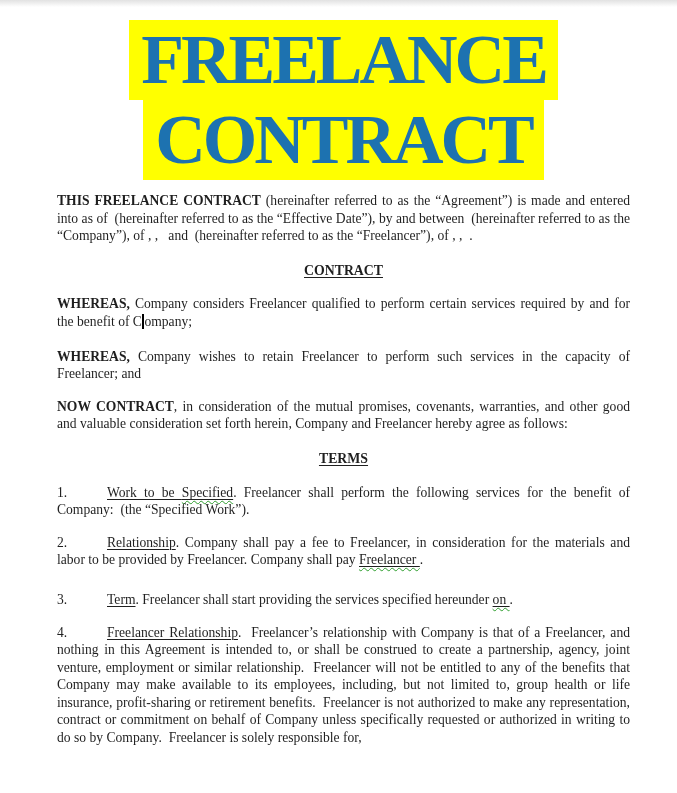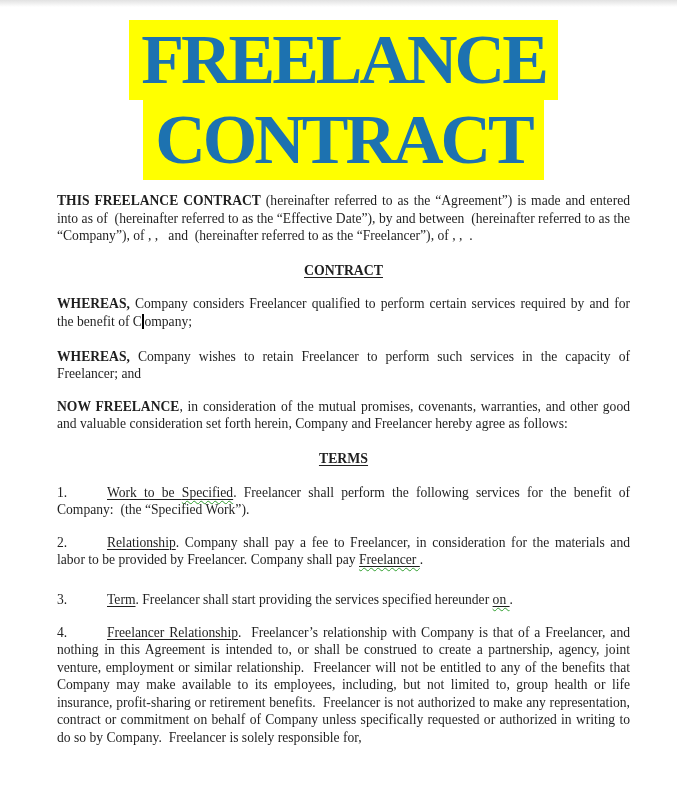--- a/index.html
+++ b/index.html
@@ -94,21 +94,21 @@
 
   <p class="para mt12"><b>THIS FREELANCE CONTRACT</b><span> (hereinafter referred to as the “Agreement”) is made and entered into as of  (hereinafter referred to as the “Effective Date”), by and between  (hereinafter referred to as the “Company”), of , ,   and  (hereinafter referred to as the “Freelancer”), of , ,  .</span></p>
 
   <h2 class="heading"><span class="hd">CONTRACT</span></h2>
 
   <p class="para mt20"><b>WHEREAS,</b><span> Company considers Freelancer qualified to perform certain services required by and for the benefit of C</span><span class="caret"></span><span>ompany;</span></p>
 
   <p class="para mt17"><b>WHEREAS,</b><span> Company wishes to retain Freelancer to perform such services in the capacity of Freelancer; and</span></p>
 
 
-  <p class="para mt15"><b>NOW FREELANCE</b><span>, in consideration of the mutual promises, covenants, warranties, and other good and valuable consideration set forth herein, Company and Freelancer hereby agree as follows:</span></p>
+  <p class="para mt15"><b>NOW CONTRACT</b><span>, in consideration of the mutual promises, covenants, warranties, and other good and valuable consideration set forth herein, Company and Freelancer hereby agree as follows:</span></p>
 
   <h2 class="heading mt0"><span class="hd">TERMS</span></h2>
 
   <p class="para mt20"><span class="num">1.</span><span class="u-solid"><span>Work to be </span><span class="u-wavy">Specified</span></span><span>. Freelancer shall perform the following services for the benefit of Company:  (the “Specified Work”).</span><span class="u-solid"><span class="u-wavy"></span></span><span></span></p>
 
   <p class="para mt15"><span class="num">2.</span><span class="u-solid"><span>Relationship</span><span class="u-wavy"></span></span><span>. Company shall pay a fee to Freelancer, in consideration for the materials and labor to be provided by Freelancer. Company shall pay </span><span class="u-solid"><span class="u-wavy">Freelancer </span></span><span>.</span></p>
 
   <p class="para mt10"><span class="num">3.</span><span class="u-solid"><span>Term</span><span class="u-wavy"></span></span><span>. Freelancer shall start providing the services specified hereunder </span><span class="u-solid"><span class="u-wavy">on </span></span><span>.</span></p>
 
   <p class="para mt15"><span class="num">4.</span><span class="u-solid"><span>Freelancer Relationship</span><span class="u-wavy"></span></span><span>.  Freelancer’s relationship with Company is that of a Freelancer, and nothing in this Agreement is intended to, or shall be construed to create a partnership, agency, joint venture, employment or similar relationship.  Freelancer will not be entitled to any of the benefits that Company may make available to its employees, including, but not limited to, group health or life insurance, profit-sharing or retirement benefits.  Freelancer is not authorized to make any representation, contract or commitment on behalf of Company unless specifically requested or authorized in writing to do so by Company.  Freelancer is solely responsible for,</span><span class="u-solid"><span class="u-wavy"></span></span><span></span></p>

